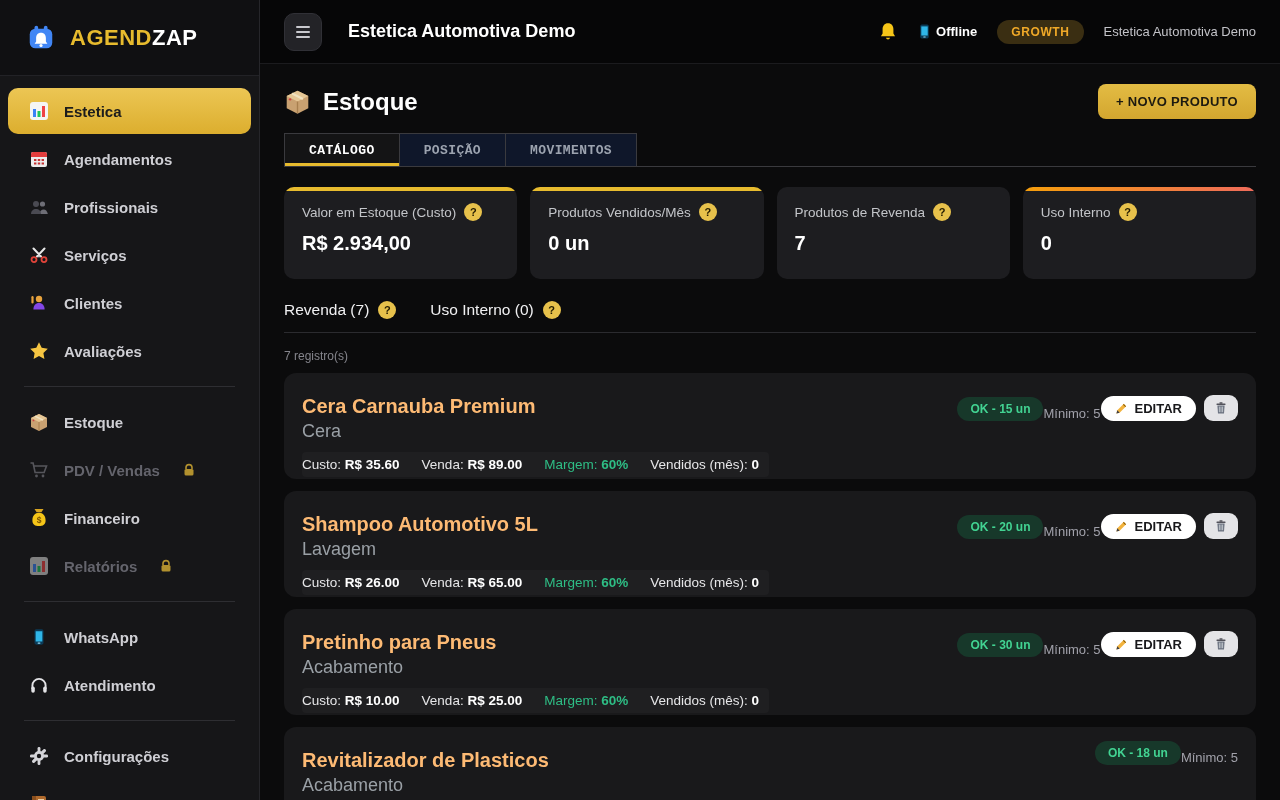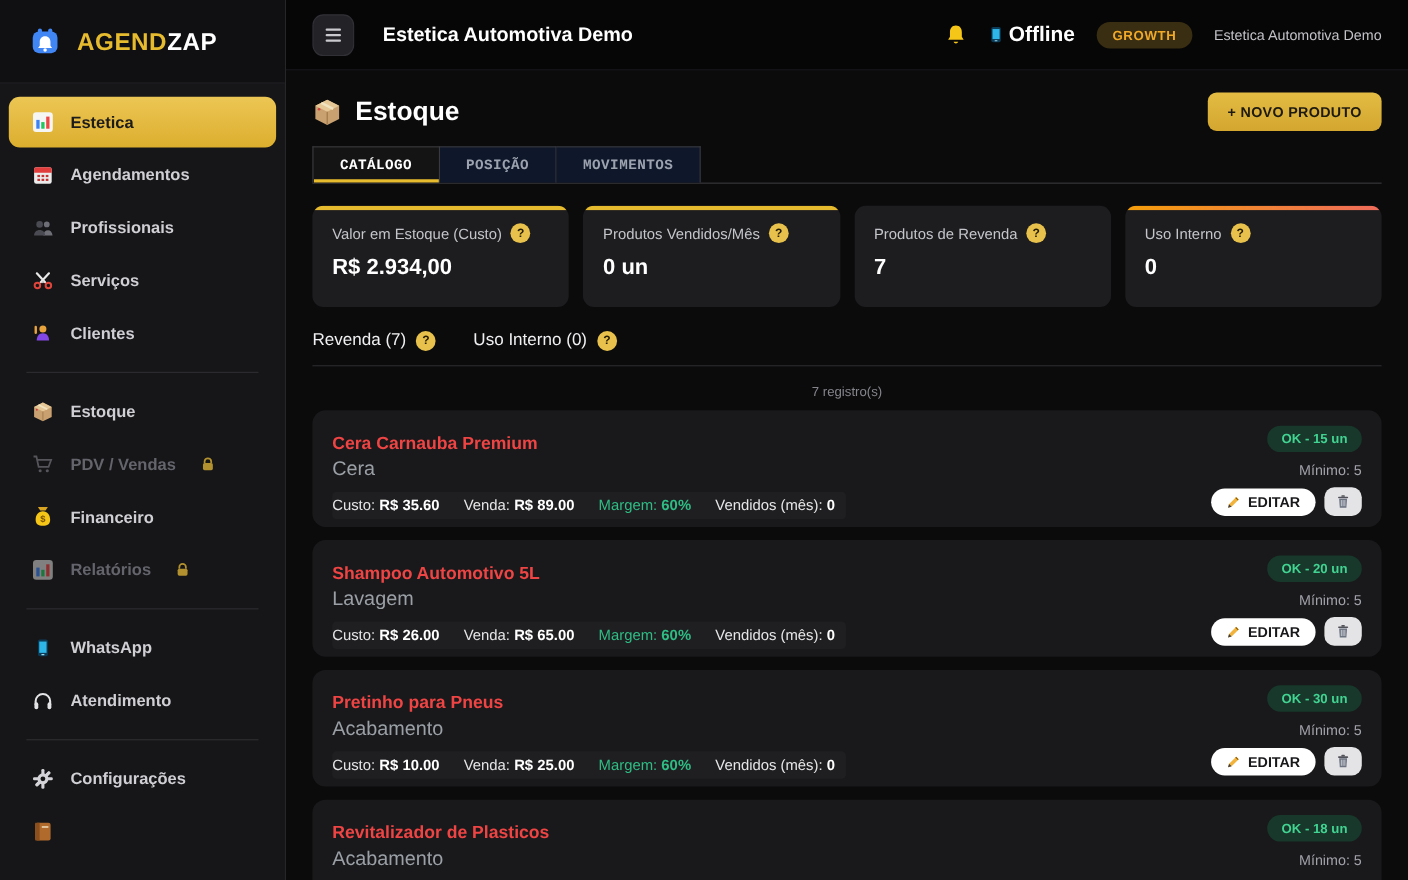--- a/index.html
+++ b/index.html
@@ -27,21 +27,21 @@
 
   
   .main { flex:1; display:flex; flex-direction:column; }
   .topbar { height:64px; background:#060607; display:flex; align-items:center;
     padding:0 24px; flex-shrink:0; border-bottom:1px solid #1b1b1e; }
   .hamburger { width:38px; height:38px; border-radius:10px; background:#232327; border:1px solid #303036;
     display:flex; flex-direction:column; justify-content:center; align-items:center; gap:3px; cursor:pointer; }
   .hamburger span { display:block; width:14px; height:2px; background:#c9c9ce; border-radius:2px; }
   .topbar-title { font-size:18px; font-weight:700; color:#fff; margin-left:26px; }
   .topbar-right { margin-left:auto; display:flex; align-items:center; gap:20px; }
-  .offline-wrap { display:flex; align-items:center; gap:6px; font-size:19px; font-weight:700; color:#fff; }
+  .offline-wrap { display:flex; align-items:center; gap:6px; font-size:13px; font-weight:700; color:#fff; }
   .plan-badge { background:#3a2e12; color:#f0a928; font-size:12px; font-weight:800; letter-spacing:.6px;
     padding:5px 14px; border-radius:999px; }
   .tenant-label { font-size:13px; color:#c2c2c7; }
 
   .content { padding:20px 24px 0; flex:1; overflow:hidden; }
   .title-row { display:flex; align-items:center; margin-bottom:0; }
   .page-title { display:flex; align-items:center; gap:12px; font-size:24px; font-weight:800; color:#fff; }
   .new-product-btn { margin-left:auto; background:linear-gradient(180deg,#e3bc44,#d3a62f); color:#1d1a10;
     font-size:13px; font-weight:800; letter-spacing:.3px; border:none; border-radius:8px;
     padding:10px 18px; cursor:pointer; font-family:inherit; }
@@ -62,32 +62,32 @@
   .stat-value { margin-top:11px; font-size:20px; font-weight:800; color:#fff; }
 
   .qbadge { width:18px; height:18px; border-radius:50%; background:#e7c14b; color:#241c00;
     font-size:11px; font-weight:800; display:inline-flex; align-items:center; justify-content:center;
     flex-shrink:0; cursor:pointer; }
 
   .filter-row { display:flex; align-items:center; gap:10px; margin-top:22px; font-size:15.5px; color:#f0f0f2; }
   .filter-item { display:flex; align-items:center; gap:9px; cursor:pointer; }
   .filter-gap { width:14px; }
   .section-divider { border-top:1px solid #2b2b2f; margin-top:13px; }
-  .records-label { margin-top:16px; font-size:12px; color:#85858c;text-align:center; }
+  .records-label { margin-top:16px; font-size:12px; color:#85858c; }
 
   .product-list { margin-top:10px; }
   .product-card { position:relative; background:#19191b; border-radius:12px; height:106px;
     margin-bottom:12px; padding:14px 18px; }
-  .p-name { font-size:16px; font-weight:800; color:#ef4444; margin-top:8px; }
+  .p-name { font-size:20px; font-weight:800; color:#fdba74; margin-top:8px; }
   .p-cat { font-size:18px; color:#9aa0a6; margin-top:3px; }
   .p-metrics { display:inline-flex; gap:22px; margin-top:10px; font-size:13.5px; color:#e6e6e8;
     background:rgba(255,255,255,.028); padding:5px 10px 5px 0; border-radius:4px; }
   .p-metrics b { color:#fff; }
   .metric-green, .metric-green b { color:#2ebd85; }
-  .p-right { position:absolute; top:14px; right:18px; display:flex; flex-direction:column; align-items:flex-end; }
+  .p-right { position:absolute; top:14px; right:18px; display:flex; flex-direction:row; align-items:flex-end; }
   .stock-badge { background:#17382a; color:#42d392; font-size:12px; font-weight:800;
     padding:5px 13px; border-radius:999px; }
   .p-min { font-size:13px; color:#a1a1aa; margin-top:9px; }
   .p-actions { display:flex; gap:8px; margin-top:8px; align-items:center; }
   .edit-btn { background:#ffffff; color:#18181b; border:none; border-radius:16px; padding:5px 14px;
     font-size:13px; font-weight:800; font-family:inherit; display:flex; align-items:center; gap:7px; cursor:pointer; }
   .trash-btn { background:#e4e4e7; border:none; border-radius:9px; width:34px; height:26px;
     display:flex; align-items:center; justify-content:center; cursor:pointer; }
   svg { display:block; }
 </style>
@@ -168,20 +168,28 @@
         <span class="mi-icon">
           <svg width="20" height="20" viewBox="0 0 20 20">
               <path d="M3.5 9.5V4.2" stroke="#e8a33d" stroke-width="2.2" stroke-linecap="round"></path>
               <circle cx="10" cy="6" r="3.2" fill="#e8a33d"></circle>
               <path d="M10 10c-3.4 0-5.6 2.5-5.6 6.5h11.2c0-4-2.2-6.5-5.6-6.5z" fill="#8347e6"></path>
             </svg>
         </span>
         <span>Clientes</span>
       </div>
 
+      <div class="menu-item">
+        <span class="mi-icon">
+          <svg width="20" height="20" viewBox="0 0 20 20">
+              <path d="M10 1.3l2.7 5.5 6.1.9-4.4 4.2 1 6-5.4-2.9-5.4 2.9 1-6L1.2 7.7l6.1-.9z" fill="#f5c542"></path>
+            </svg>
+        </span>
+        <span>Avaliações</span>
+      </div>
 
       <div class="menu-divider"></div>
 
       <div class="menu-item">
         <span class="mi-icon">
           <svg width="20" height="20" viewBox="0 0 20 20">
               <path d="M2 6l8-4 8 4v9l-8 4-8-4z" fill="#c9a171"></path>
               <path d="M2 6l8 4 8-4-8-4z" fill="#e6c796"></path>
               <path d="M10 10v8.6" stroke="#a87f4f" stroke-width="1"></path>
               <path d="M6 4.1l8 4" stroke="#f1e2c0" stroke-width="1.6"></path>

